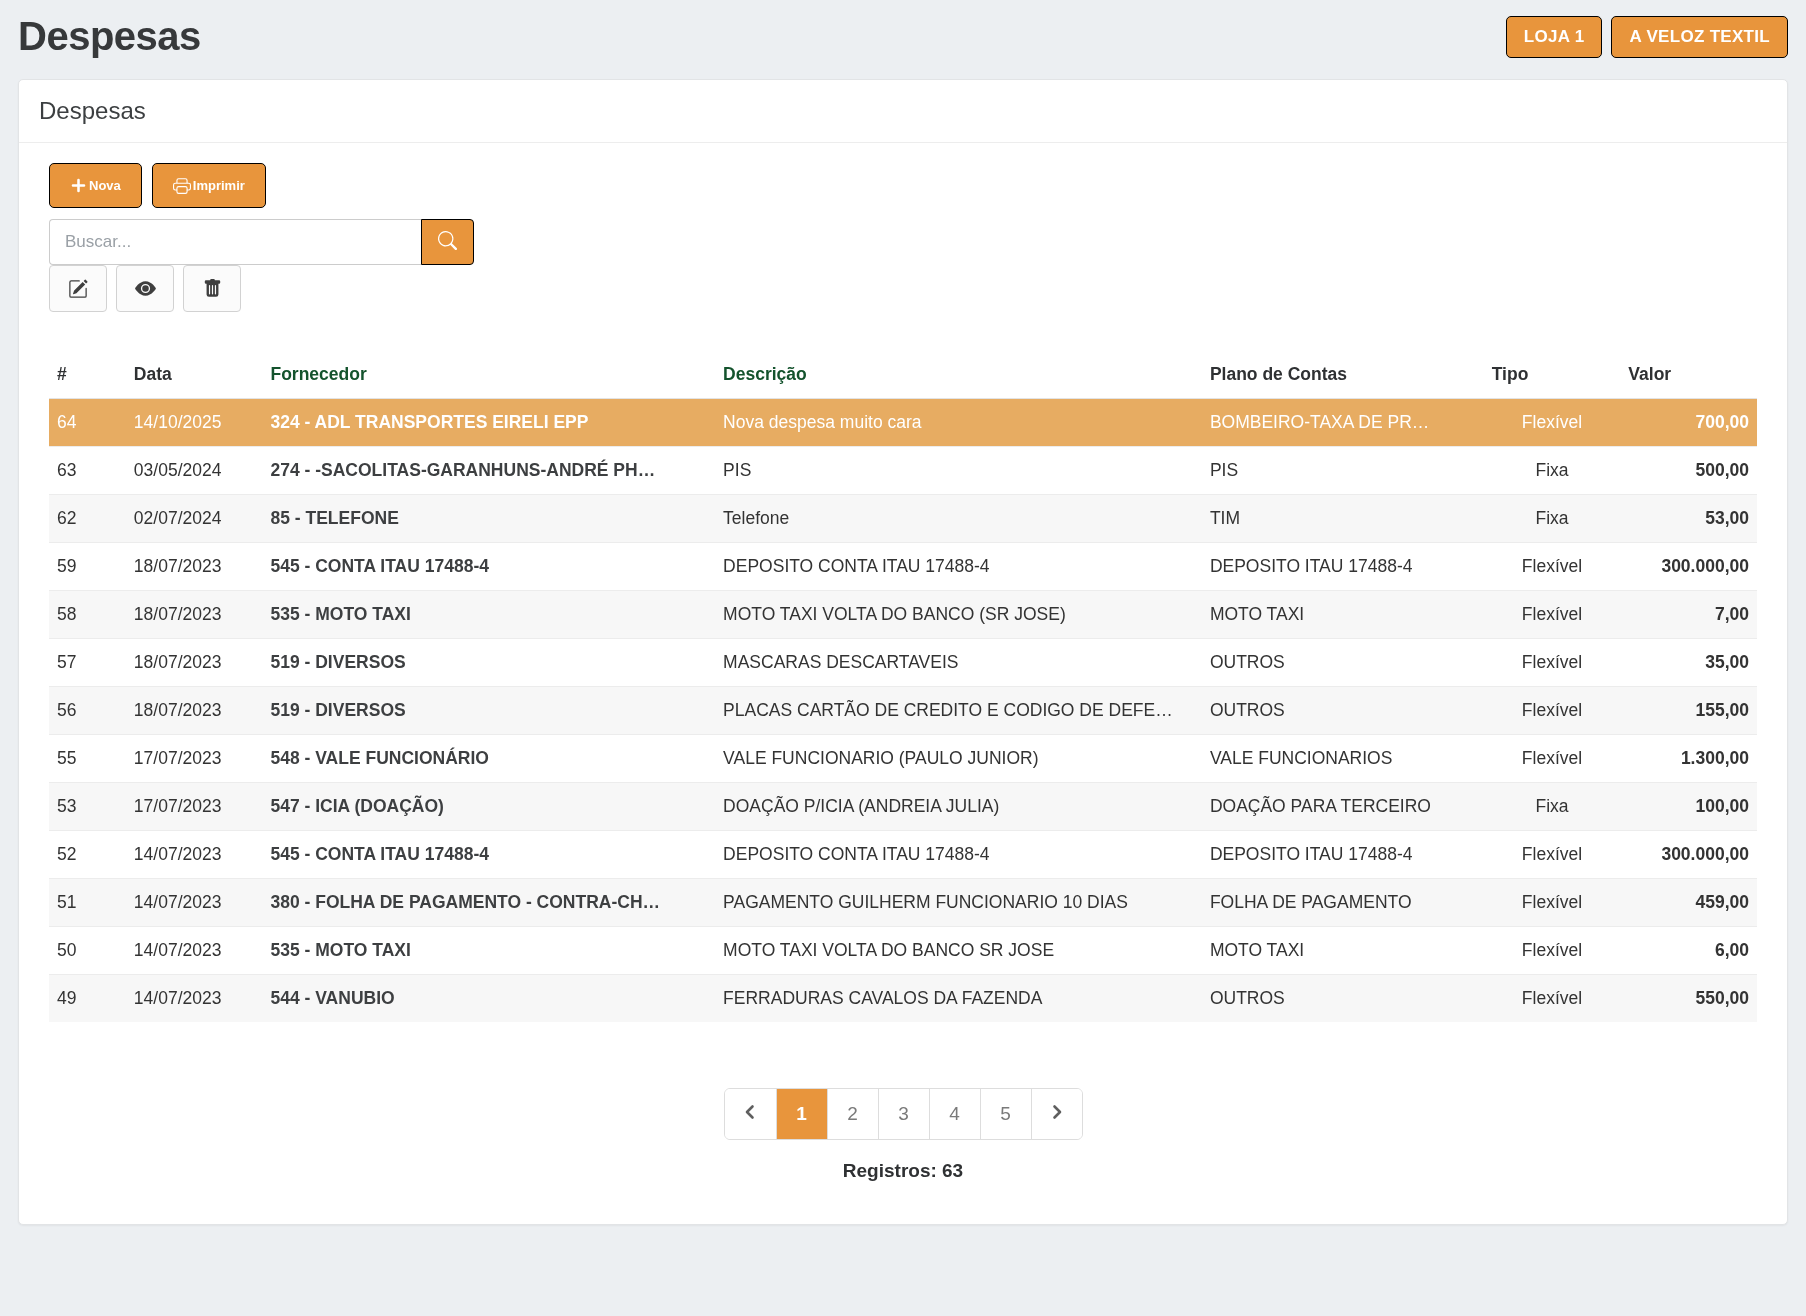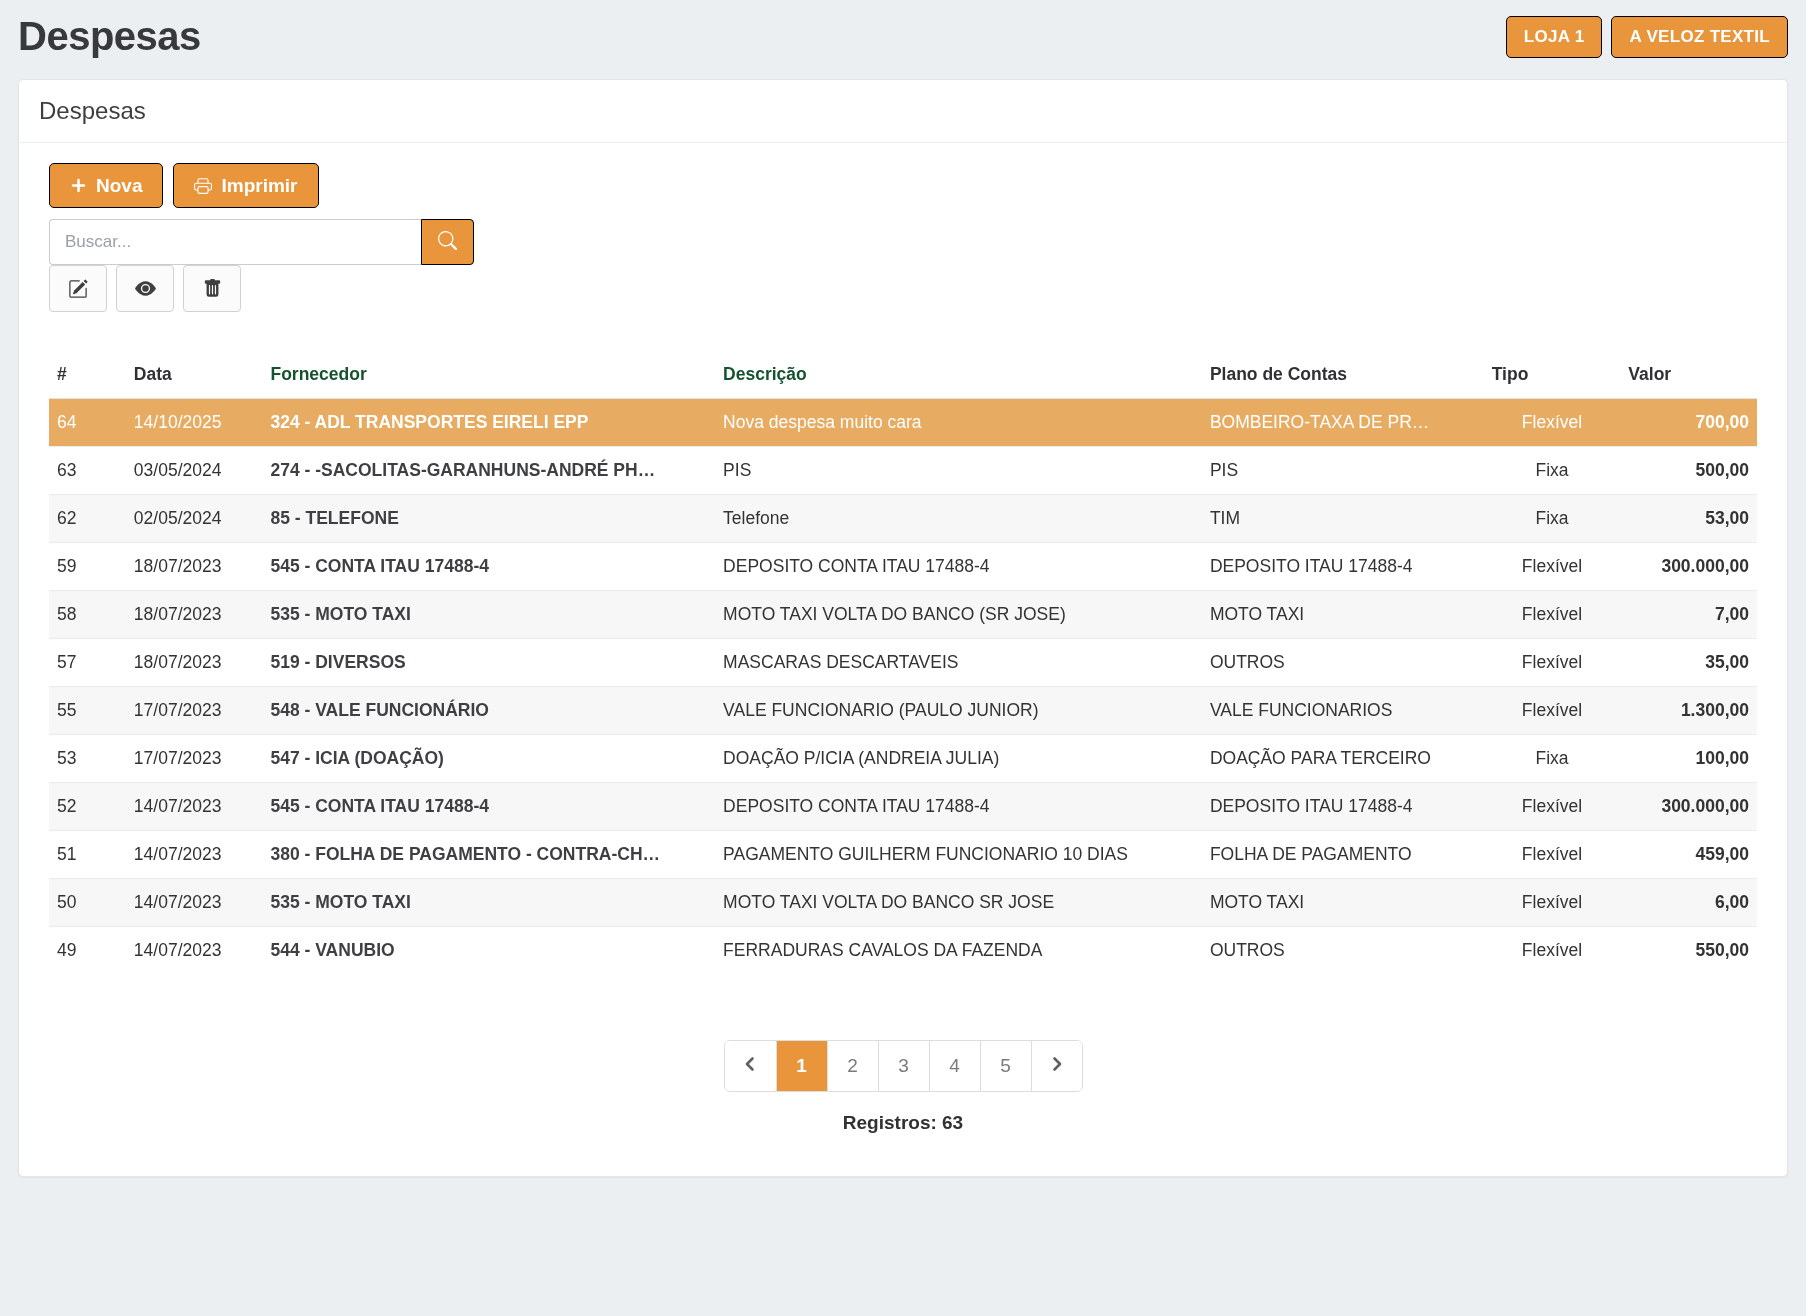--- a/index.html
+++ b/index.html
@@ -38,22 +38,22 @@
   }
   .panel-heading {
     padding: 17px 20px; font-size: 24px; color: #3c3f41;
     border-bottom: 1px solid #ededed;
   }
   .panel-body { padding: 20px 30px 0 30px; }
 
   
   .toolbar { display: flex; gap: 10px; }
   .btn-action {
-    display: inline-flex; align-items: center; gap: 9px;
-    padding: 0 20px; height: 45px; font-size: 19px; font-weight: 600;
+    display: inline-flex; align-items: center; gap: 2px;
+    padding: 0 20px; height: 45px; font-size: 13px; font-weight: 600;
   }
   .btn-action svg { display: block; }
 
   .controls-row {
     display: flex; justify-content: space-between; align-items: flex-start;
     margin-top: 11px;
     flex-direction: column;
   }
   .search-group { display: flex; }
   .search-input {
@@ -225,21 +225,21 @@
               <td class="col-id">63</td>
               <td class="col-date">03/05/2024</td>
               <td class="col-supplier">274 - -SACOLITAS-GARANHUNS-ANDRÉ PH…</td>
               <td class="col-desc">PIS</td>
               <td class="col-account">PIS</td>
               <td class="col-type">Fixa</td>
               <td class="col-value">500,00</td>
             </tr>
             <tr>
               <td class="col-id">62</td>
-              <td class="col-date">02/05/2024</td>
+              <td class="col-date">02/07/2024</td>
               <td class="col-supplier">85 - TELEFONE</td>
               <td class="col-desc">Telefone</td>
               <td class="col-account">TIM</td>
               <td class="col-type">Fixa</td>
               <td class="col-value">53,00</td>
             </tr>
             <tr>
               <td class="col-id">59</td>
               <td class="col-date">18/07/2023</td>
               <td class="col-supplier">545 - CONTA ITAU 17488-4</td>
@@ -258,20 +258,29 @@
               <td class="col-value">7,00</td>
             </tr>
             <tr>
               <td class="col-id">57</td>
               <td class="col-date">18/07/2023</td>
               <td class="col-supplier">519 - DIVERSOS</td>
               <td class="col-desc">MASCARAS DESCARTAVEIS</td>
               <td class="col-account">OUTROS</td>
               <td class="col-type">Flexível</td>
               <td class="col-value">35,00</td>
+            </tr>
+            <tr>
+              <td class="col-id">56</td>
+              <td class="col-date">18/07/2023</td>
+              <td class="col-supplier">519 - DIVERSOS</td>
+              <td class="col-desc">PLACAS CARTÃO DE CREDITO E CODIGO DE DEFE…</td>
+              <td class="col-account">OUTROS</td>
+              <td class="col-type">Flexível</td>
+              <td class="col-value">155,00</td>
             </tr>
             <tr>
               <td class="col-id">55</td>
               <td class="col-date">17/07/2023</td>
               <td class="col-supplier">548 - VALE FUNCIONÁRIO</td>
               <td class="col-desc">VALE FUNCIONARIO (PAULO JUNIOR)</td>
               <td class="col-account">VALE FUNCIONARIOS</td>
               <td class="col-type">Flexível</td>
               <td class="col-value">1.300,00</td>
             </tr>

